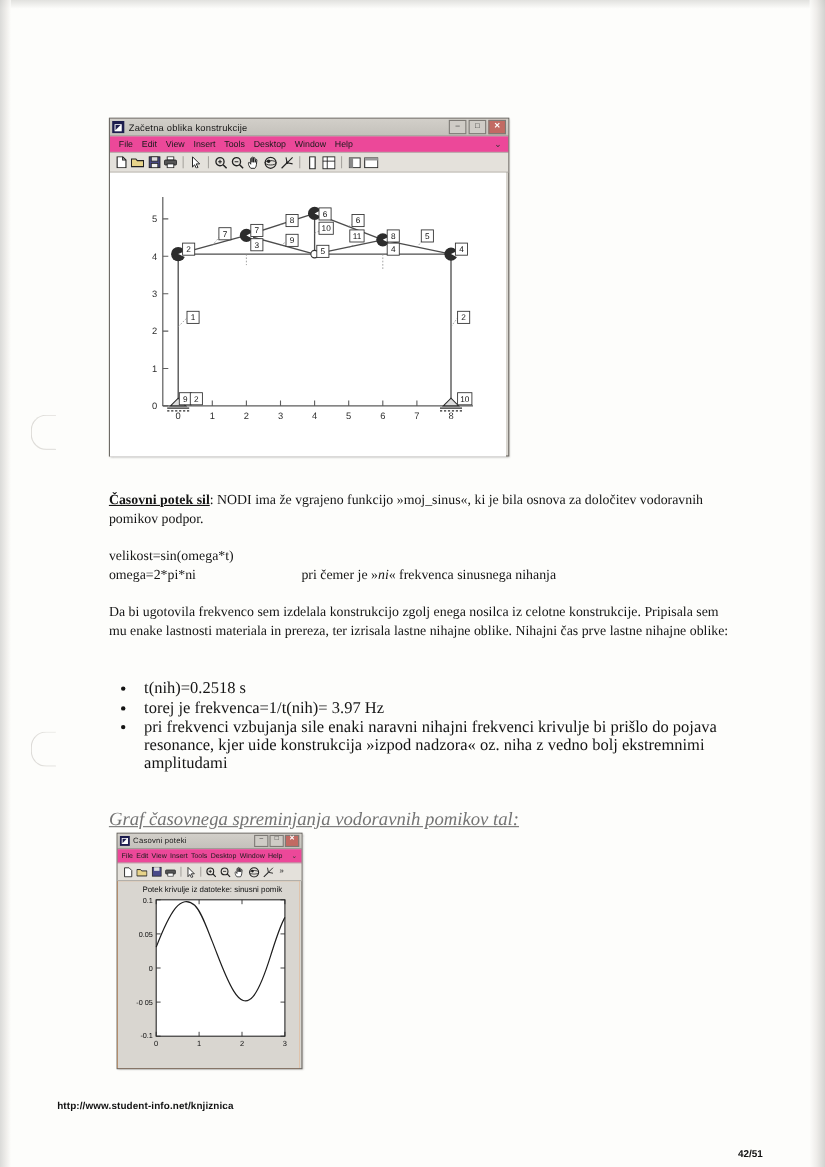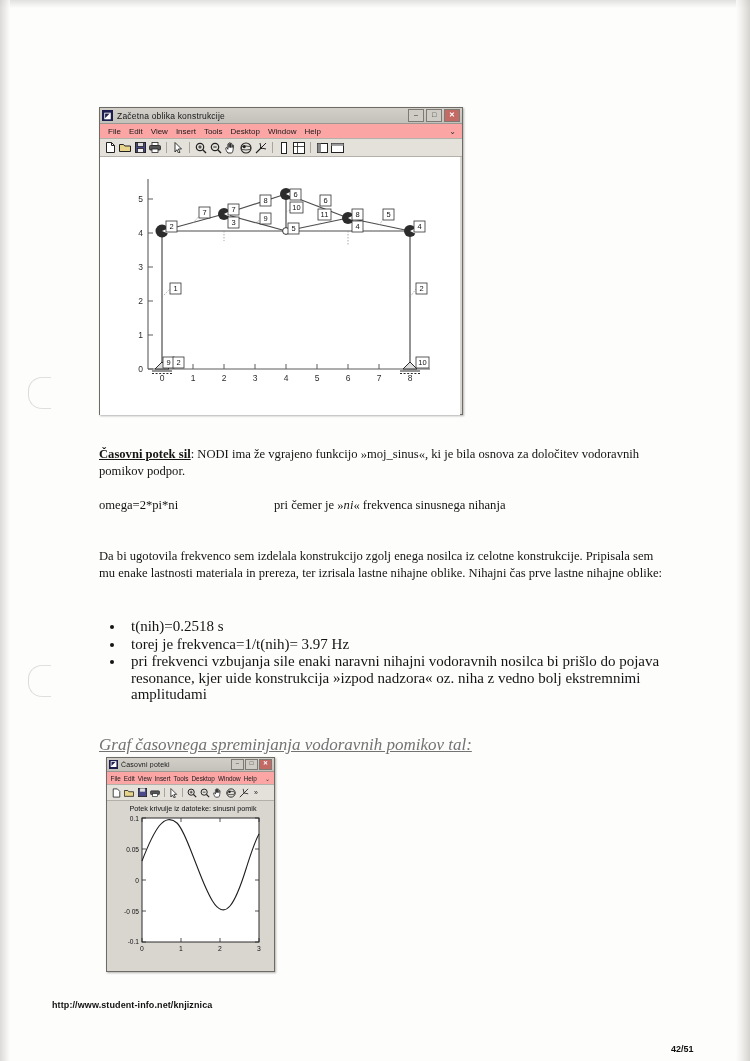--- a/index.html
+++ b/index.html
@@ -30,21 +30,21 @@
     font-size:8px;line-height:11px;text-align:center;margin-right:4px;
     font-family:"Liberation Serif",serif;font-weight:bold;}
   .tb-title{flex:1;font-family:"Liberation Sans",sans-serif;font-size:8.5px;
     color:#161616;letter-spacing:.2px;white-space:nowrap;overflow:hidden;}
   .tb-btns{display:flex;gap:2px;}
   .tb-btn{width:14px;height:11px;border:1px solid #7d7a75;background:#cfccc6;
     font-size:7px;line-height:9px;text-align:center;color:#2b2b2b;
     font-family:"Liberation Sans",sans-serif;}
   .tb-btn.close{background:#c26a63;color:#fff;font-weight:bold;}
 
-  .menubar{display:flex;gap:0;height:14px;align-items:center;background:#fca5a5;
+  .menubar{display:flex;gap:0;height:14px;align-items:center;background:#ec4899;
     border-bottom:1px solid #b3b0aa;padding:0 4px;}
   .menubar span{font-family:"Liberation Sans",sans-serif;font-size:8px;color:#1a1a1a;
     padding:0 4px;white-space:nowrap;}
   .menubar .mb-spacer{flex:1;padding:0;}
   .menubar .mb-arrow{font-size:8px;color:#333;padding-right:2px;}
 
   .toolbar{display:flex;align-items:center;height:17px;background:#e4e1db;
     border-bottom:1px solid #b3b0aa;padding:0 3px;gap:1px;}
   .tool{width:14px;height:13px;display:flex;align-items:center;justify-content:center;}
   .tool svg{display:block;}
@@ -387,32 +387,33 @@
         </g>
       </svg>
     </div>
   </div>
 
   <div class="txt" style="left:99px;top:446px;width:555px;">
     <span class="u">Časovni potek sil</span><span>: NODI ima že vgrajeno funkcijo »moj_sinus«, ki je bila osnova za določitev vodoravnih pomikov podpor.</span>
   </div>
 
   <div class="txt" style="left:99px;top:497px;width:555px;">
+    <div>velikost=sin(omega*t)</div>
     <div style="display:flex;">
       <span style="width:175px;">omega=2*pi*ni</span>
       <span><span>pri čemer je »</span><span class="it">ni</span><span>« frekvenca sinusnega nihanja</span></span>
     </div>
   </div>
 
   <div class="txt" style="left:99px;top:548px;width:565px;">Da bi ugotovila frekvenco sem izdelala konstrukcijo zgolj enega nosilca iz celotne konstrukcije. Pripisala sem mu enake lastnosti materiala in prereza, ter izrisala lastne nihajne oblike. Nihajni čas prve lastne nihajne oblike:</div>
 
   <ul class="bullets" style="left:99px;top:618px;width:575px;list-style:disc;">
     <li>t(nih)=0.2518 s</li>
     <li>torej je frekvenca=1/t(nih)= 3.97 Hz</li>
-    <li>pri frekvenci vzbujanja sile enaki naravni nihajni vodoravnih nosilca bi prišlo do pojava resonance, kjer uide konstrukcija »izpod nadzora« oz. niha z vedno bolj ekstremnimi amplitudami</li>
+    <li>pri frekvenci vzbujanja sile enaki naravni nihajni frekvenci krivulje bi prišlo do pojava resonance, kjer uide konstrukcija »izpod nadzora« oz. niha z vedno bolj ekstremnimi amplitudami</li>
   </ul>
 
   <div class="capt" style="left:99px;top:735px;">Graf časovnega spreminjanja vodoravnih pomikov tal:</div>
 
   <div class="mlwin" style="left:106px;top:757px;width:167px;height:213px;">
 
     <div class="titlebar" style="height:13px;">
       <div class="tb-ico" style="width:9px;height:9px;font-size:7px;line-height:9px;margin-right:3px;">◪</div>
       <div class="tb-title" style="font-size:7px;">Časovni poteki</div>
       <div class="tb-btns" style="gap:1px;">

